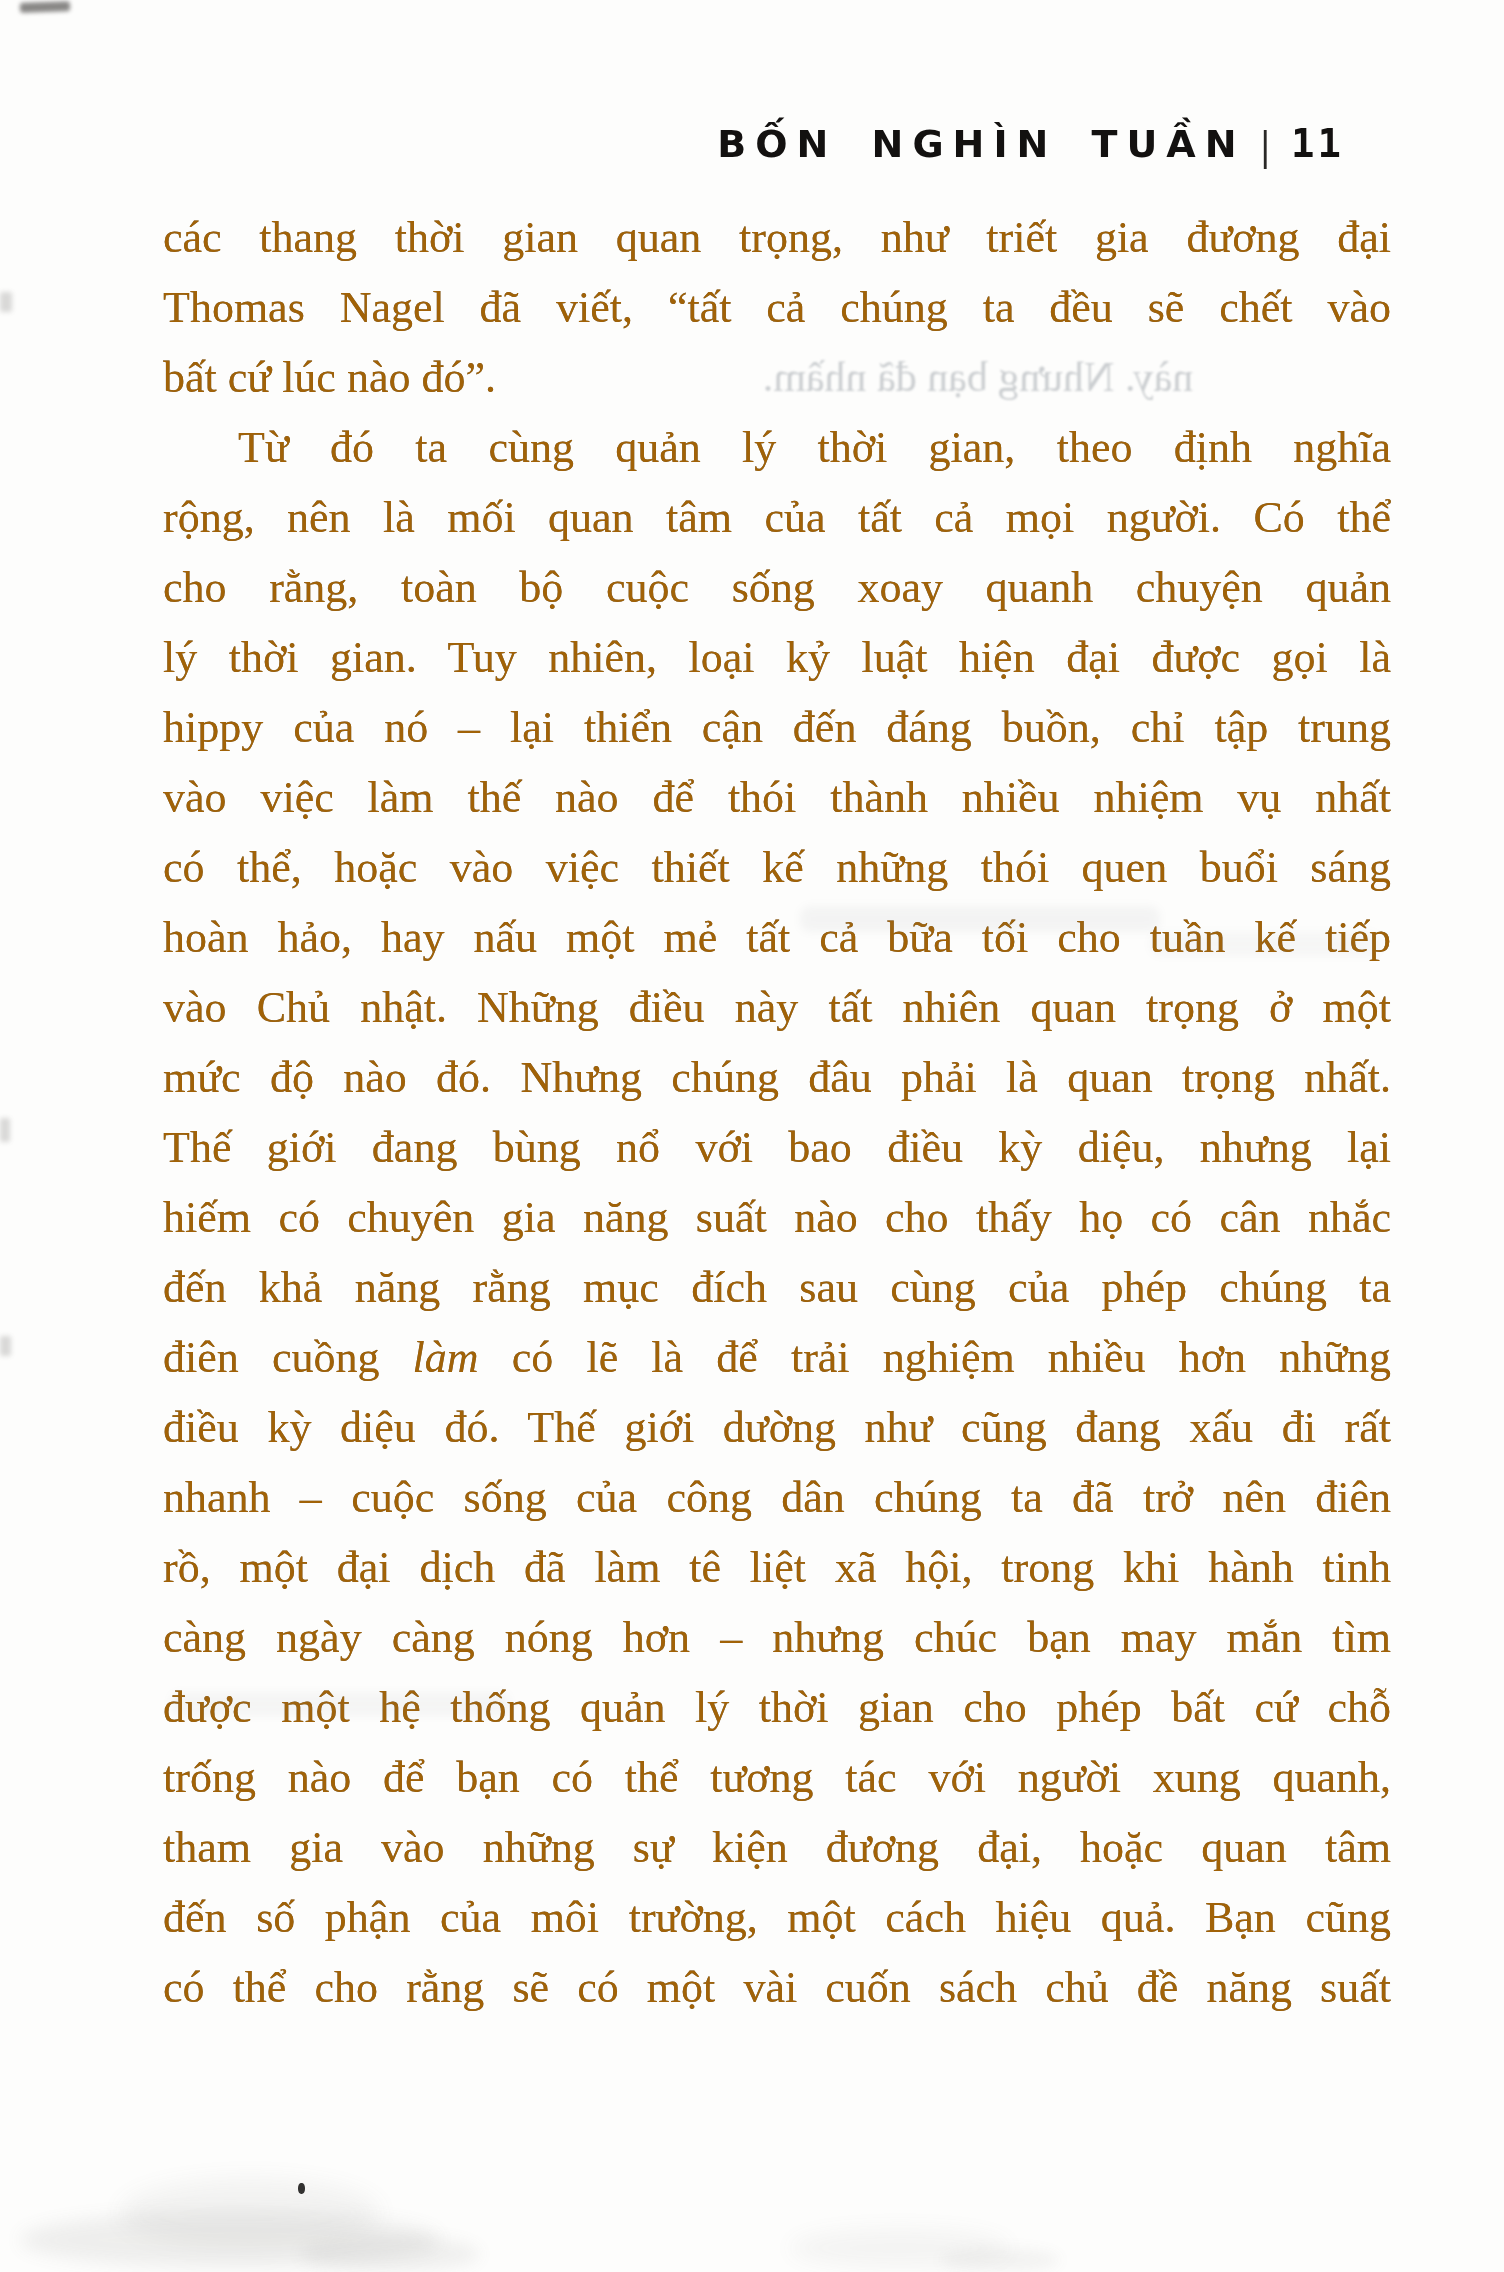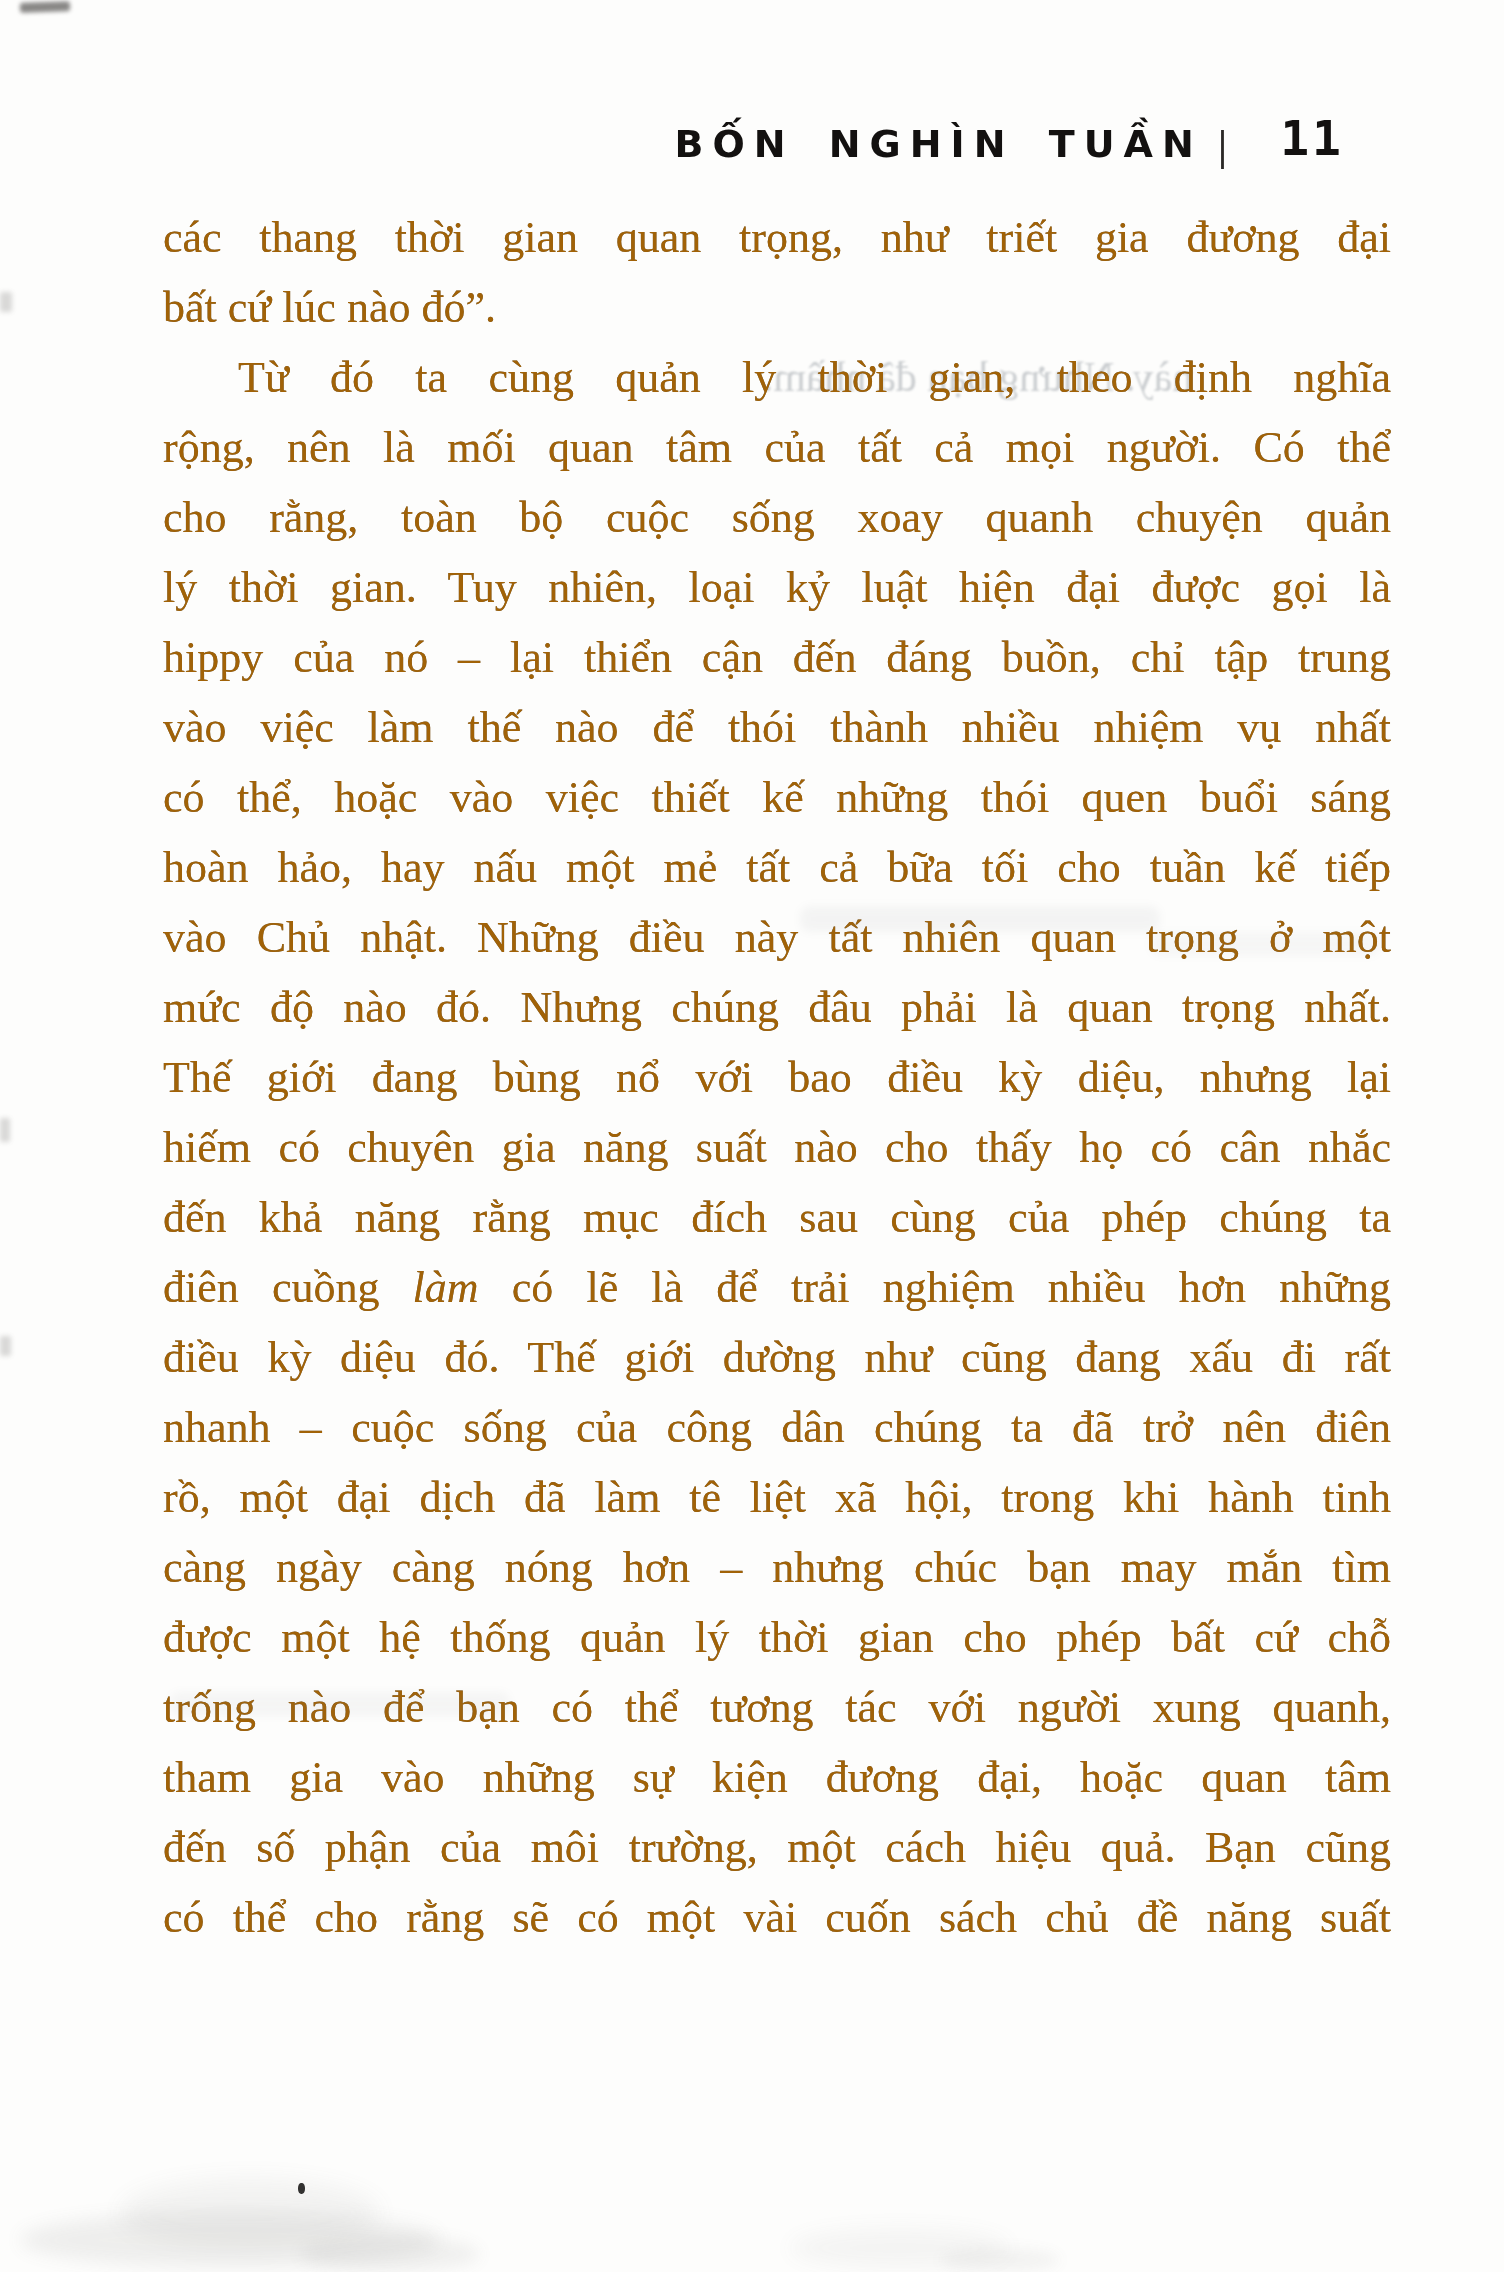--- a/index.html
+++ b/index.html
@@ -35,25 +35,24 @@
     word-spacing: 12px;
   }
   .running-head .sep {
     font-size: 34px;
     font-weight: 400;
     margin: 0 20px 0 14px;
     color: #2a2826;
     transform: scaleY(1.15);
   }
   .running-head .pagenum {
-    font-size: 48px;
+    font-size: 39px;
     font-weight: 700;
     letter-spacing: 3px;
     font-family: "DejaVu Sans Mono", monospace;
-    margin-left: 32px;
   }
 
   
   .body-text {
     position: absolute;
     left: 163px;
     top: 203px;
     width: 1228px;
     font-size: 44px;
     line-height: 70px;
@@ -138,20 +137,21 @@
 <div class="running-head">
   <span class="title">BỐN NGHÌN TUẦN</span>
   <span class="sep">|</span>
   <span class="pagenum">11</span>
 </div>
 
 <div class="bleed-text">này. Nhưng bạn đã nhầm.</div>
 
 <div class="body-text">
     <div class="line"><span>các thang thời gian quan trọng, như triết gia đương đại</span></div>
+    <div class="line"><span>Thomas Nagel đã viết, “tất cả chúng ta đều sẽ chết vào</span></div>
     <div class="line para-end"><span>bất cứ lúc nào đó”.</span></div>
     <div class="line indent"><span>Từ đó ta cùng quản lý thời gian, theo định nghĩa</span></div>
     <div class="line"><span>rộng, nên là mối quan tâm của tất cả mọi người. Có thể</span></div>
     <div class="line"><span>cho rằng, toàn bộ cuộc sống xoay quanh chuyện quản</span></div>
     <div class="line"><span>lý thời gian. Tuy nhiên, loại kỷ luật hiện đại được gọi là</span></div>
     <div class="line"><span>hippy của nó – lại thiển cận đến đáng buồn, chỉ tập trung</span></div>
     <div class="line"><span>vào việc làm thế nào để thói thành nhiều nhiệm vụ nhất</span></div>
     <div class="line"><span>có thể, hoặc vào việc thiết kế những thói quen buổi sáng</span></div>
     <div class="line"><span>hoàn hảo, hay nấu một mẻ tất cả bữa tối cho tuần kế tiếp</span></div>
     <div class="line"><span>vào Chủ nhật. Những điều này tất nhiên quan trọng ở một</span></div>

